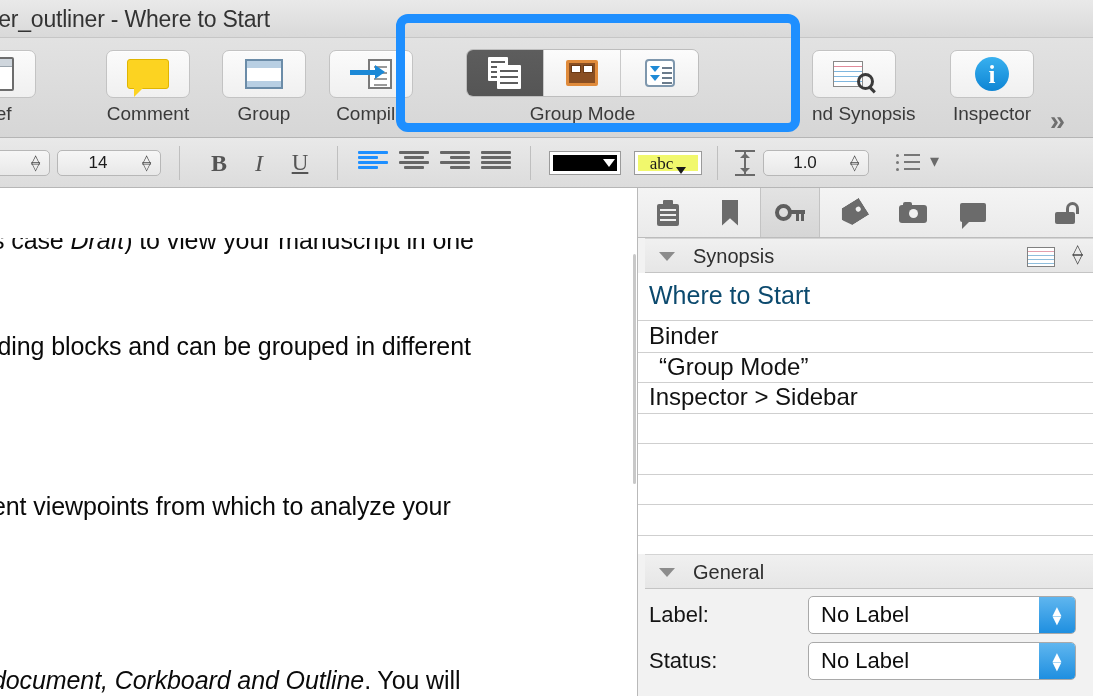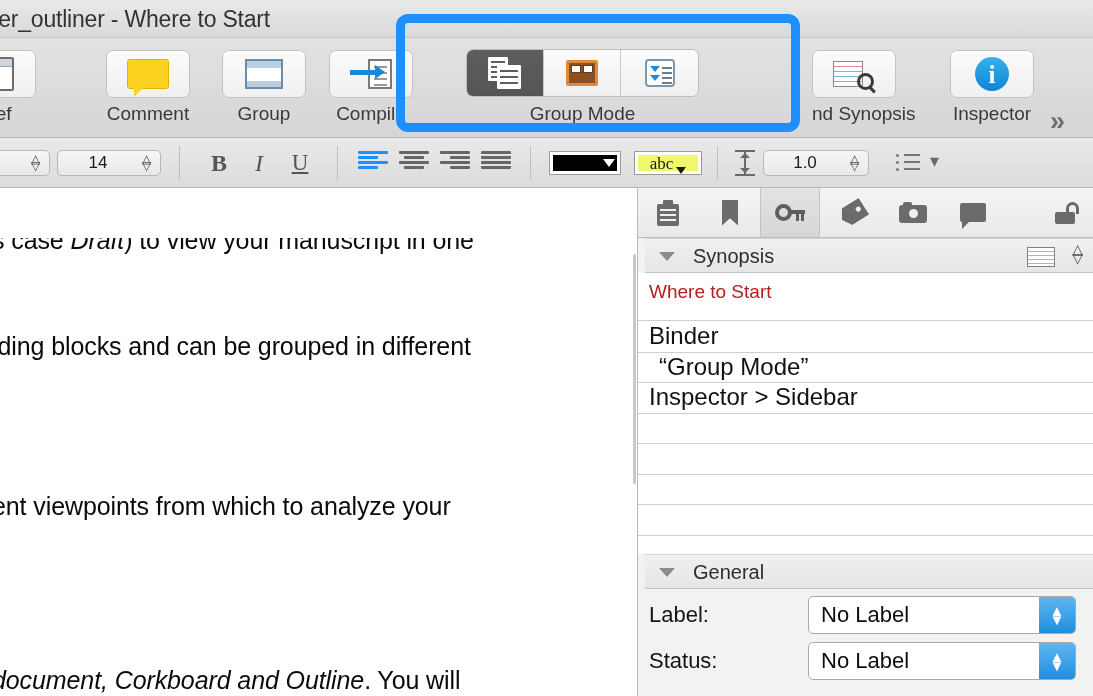--- a/index.html
+++ b/index.html
@@ -558,21 +558,21 @@
 
   .syn-title {
     position: absolute; left: 0; right: 0;
     height: 48px;
     background: #ffffff;
     border-bottom: 1px solid #cfcfcf;
     box-sizing: border-box;
   }
   .syn-title-text {
     position: absolute; left: 11px; top: 8px;
-    font-size: 19px; color: #b91c1c;
+    font-size: 25px; color: #0c4a6e;
   }
   .syn-body {
     position: absolute; left: 0; right: 0;
     background: #ffffff;
     overflow: hidden;
   }
   .syn-rule {
     position: absolute; left: 0; right: 0; height: 1px; background: #cfcfcf;
   }
   .syn-line {

